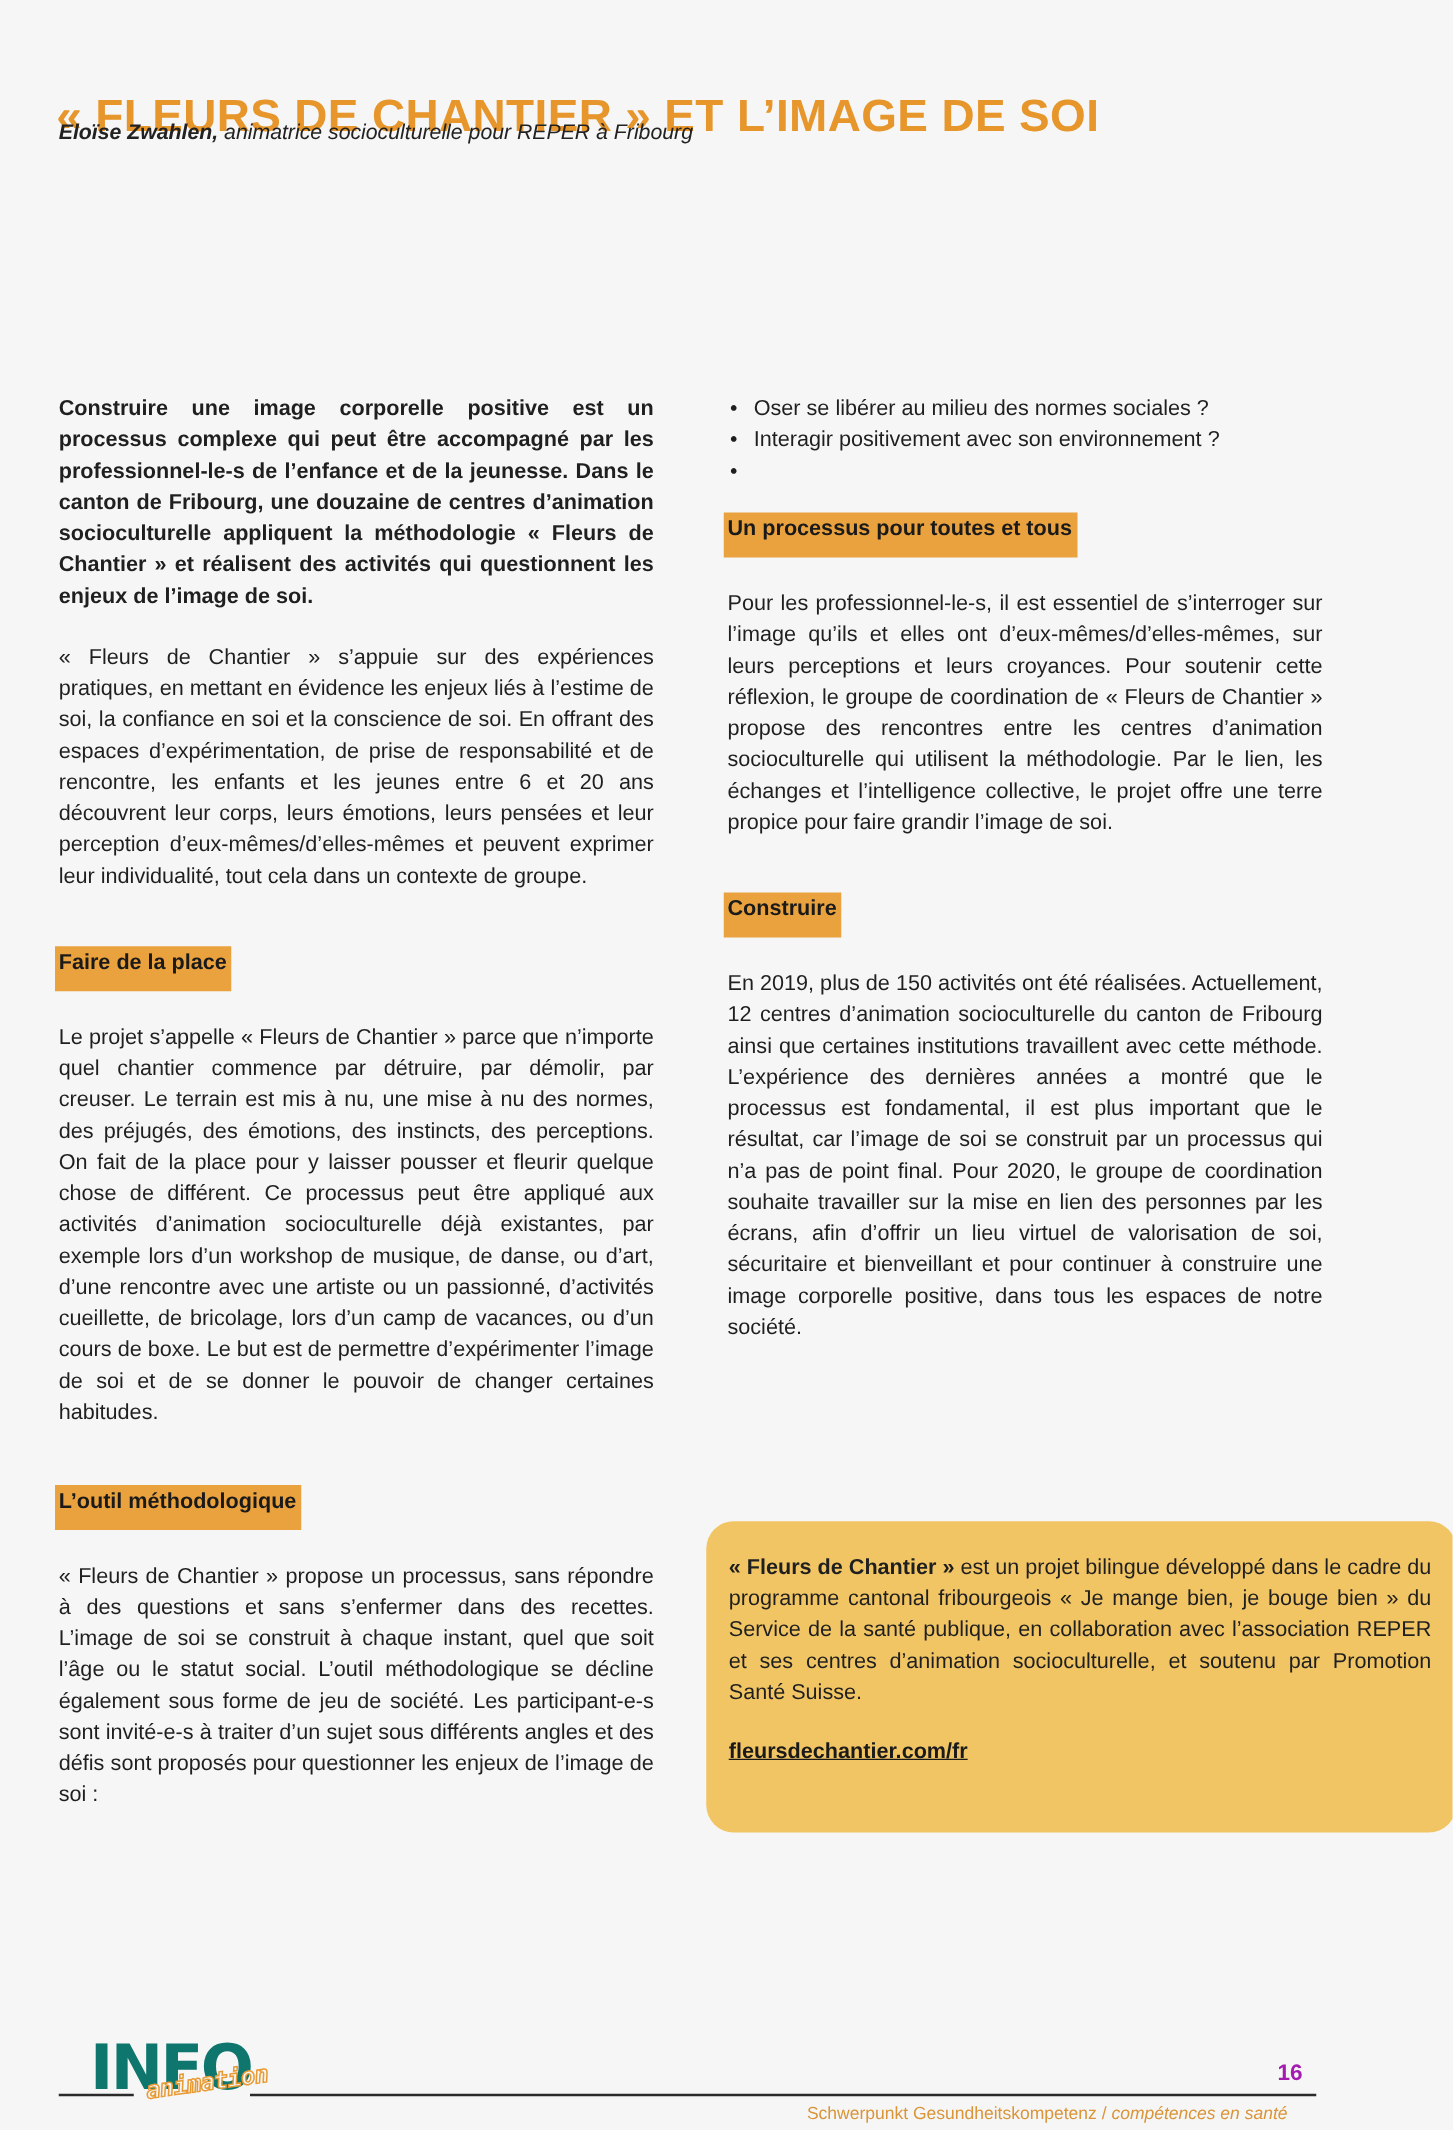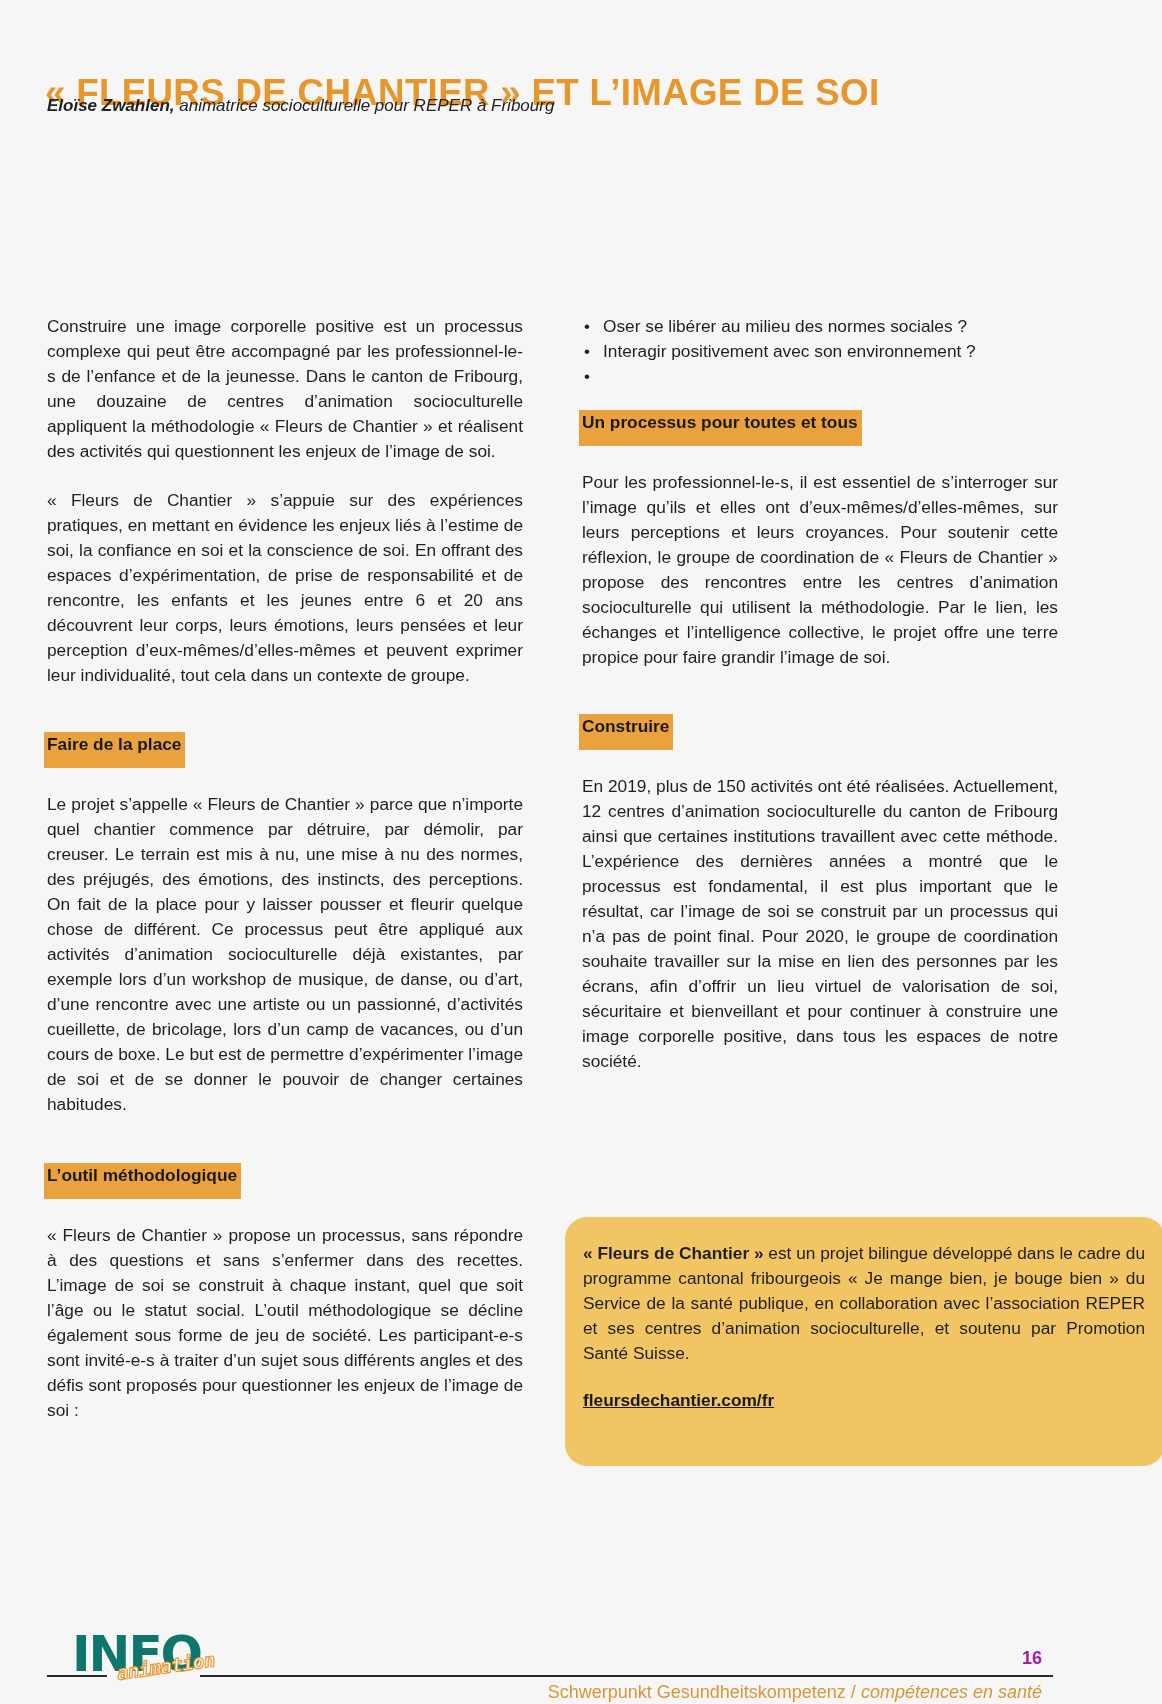--- a/index.html
+++ b/index.html
@@ -22,21 +22,21 @@
     position: absolute; left: 47px; top: 96px;
     font-style: italic; font-size: 17px; color: #222;
   }
   .byline .author { font-weight: 700; }
 
   .col { position: absolute; width: 476px; }
   .col-left { left: 47px; top: 314px; }
   .col-right { left: 582px; top: 314px; }
 
   p { margin: 0; font-size: 17.3px; line-height: 25px; text-align: justify; }
-  .lead { font-weight: 400; }
+  .lead { font-weight: 700; }
   .gap-sm { height: 24px; }
   .gap-md { height: 36px; }
 
   .heading {
     display: inline-block;
     background: #eaa23f;
     font-weight: 700; font-size: 17.3px; line-height: 24px;
     padding: 0 4px 12px 3px; margin-left: -3px;
     color: #1a1a1a;
   }
@@ -87,22 +87,22 @@
     color: #f6f6f6; background: transparent;
     -webkit-text-stroke: 1.2px #e89a33;
     transform: rotate(-8deg); transform-origin: left;
     letter-spacing: -0.5px;
   }
   .page-number {
     position: absolute; right: 120px; top: 1648px;
     font-weight: 700; font-size: 18px; color: #a21caf;
   }
   .footer-caption {
-    position: absolute; right: 120px; top: 1682px;
-    font-size: 18px; color: #d99538; white-space: nowrap;
+    position: absolute; right: 132px; top: 1682px;
+    font-size: 14px; color: #d99538; white-space: nowrap;
   }
   .footer-caption .fr { font-style: italic; }
 </style>
 </head>
 <body>
 
 <h1 class="title">« FLEURS DE CHANTIER » ET L’IMAGE DE SOI</h1>
 <div class="byline">
   <span class="author">Eloïse Zwahlen,</span><span> animatrice socioculturelle pour REPER à Fribourg</span>
 </div>

